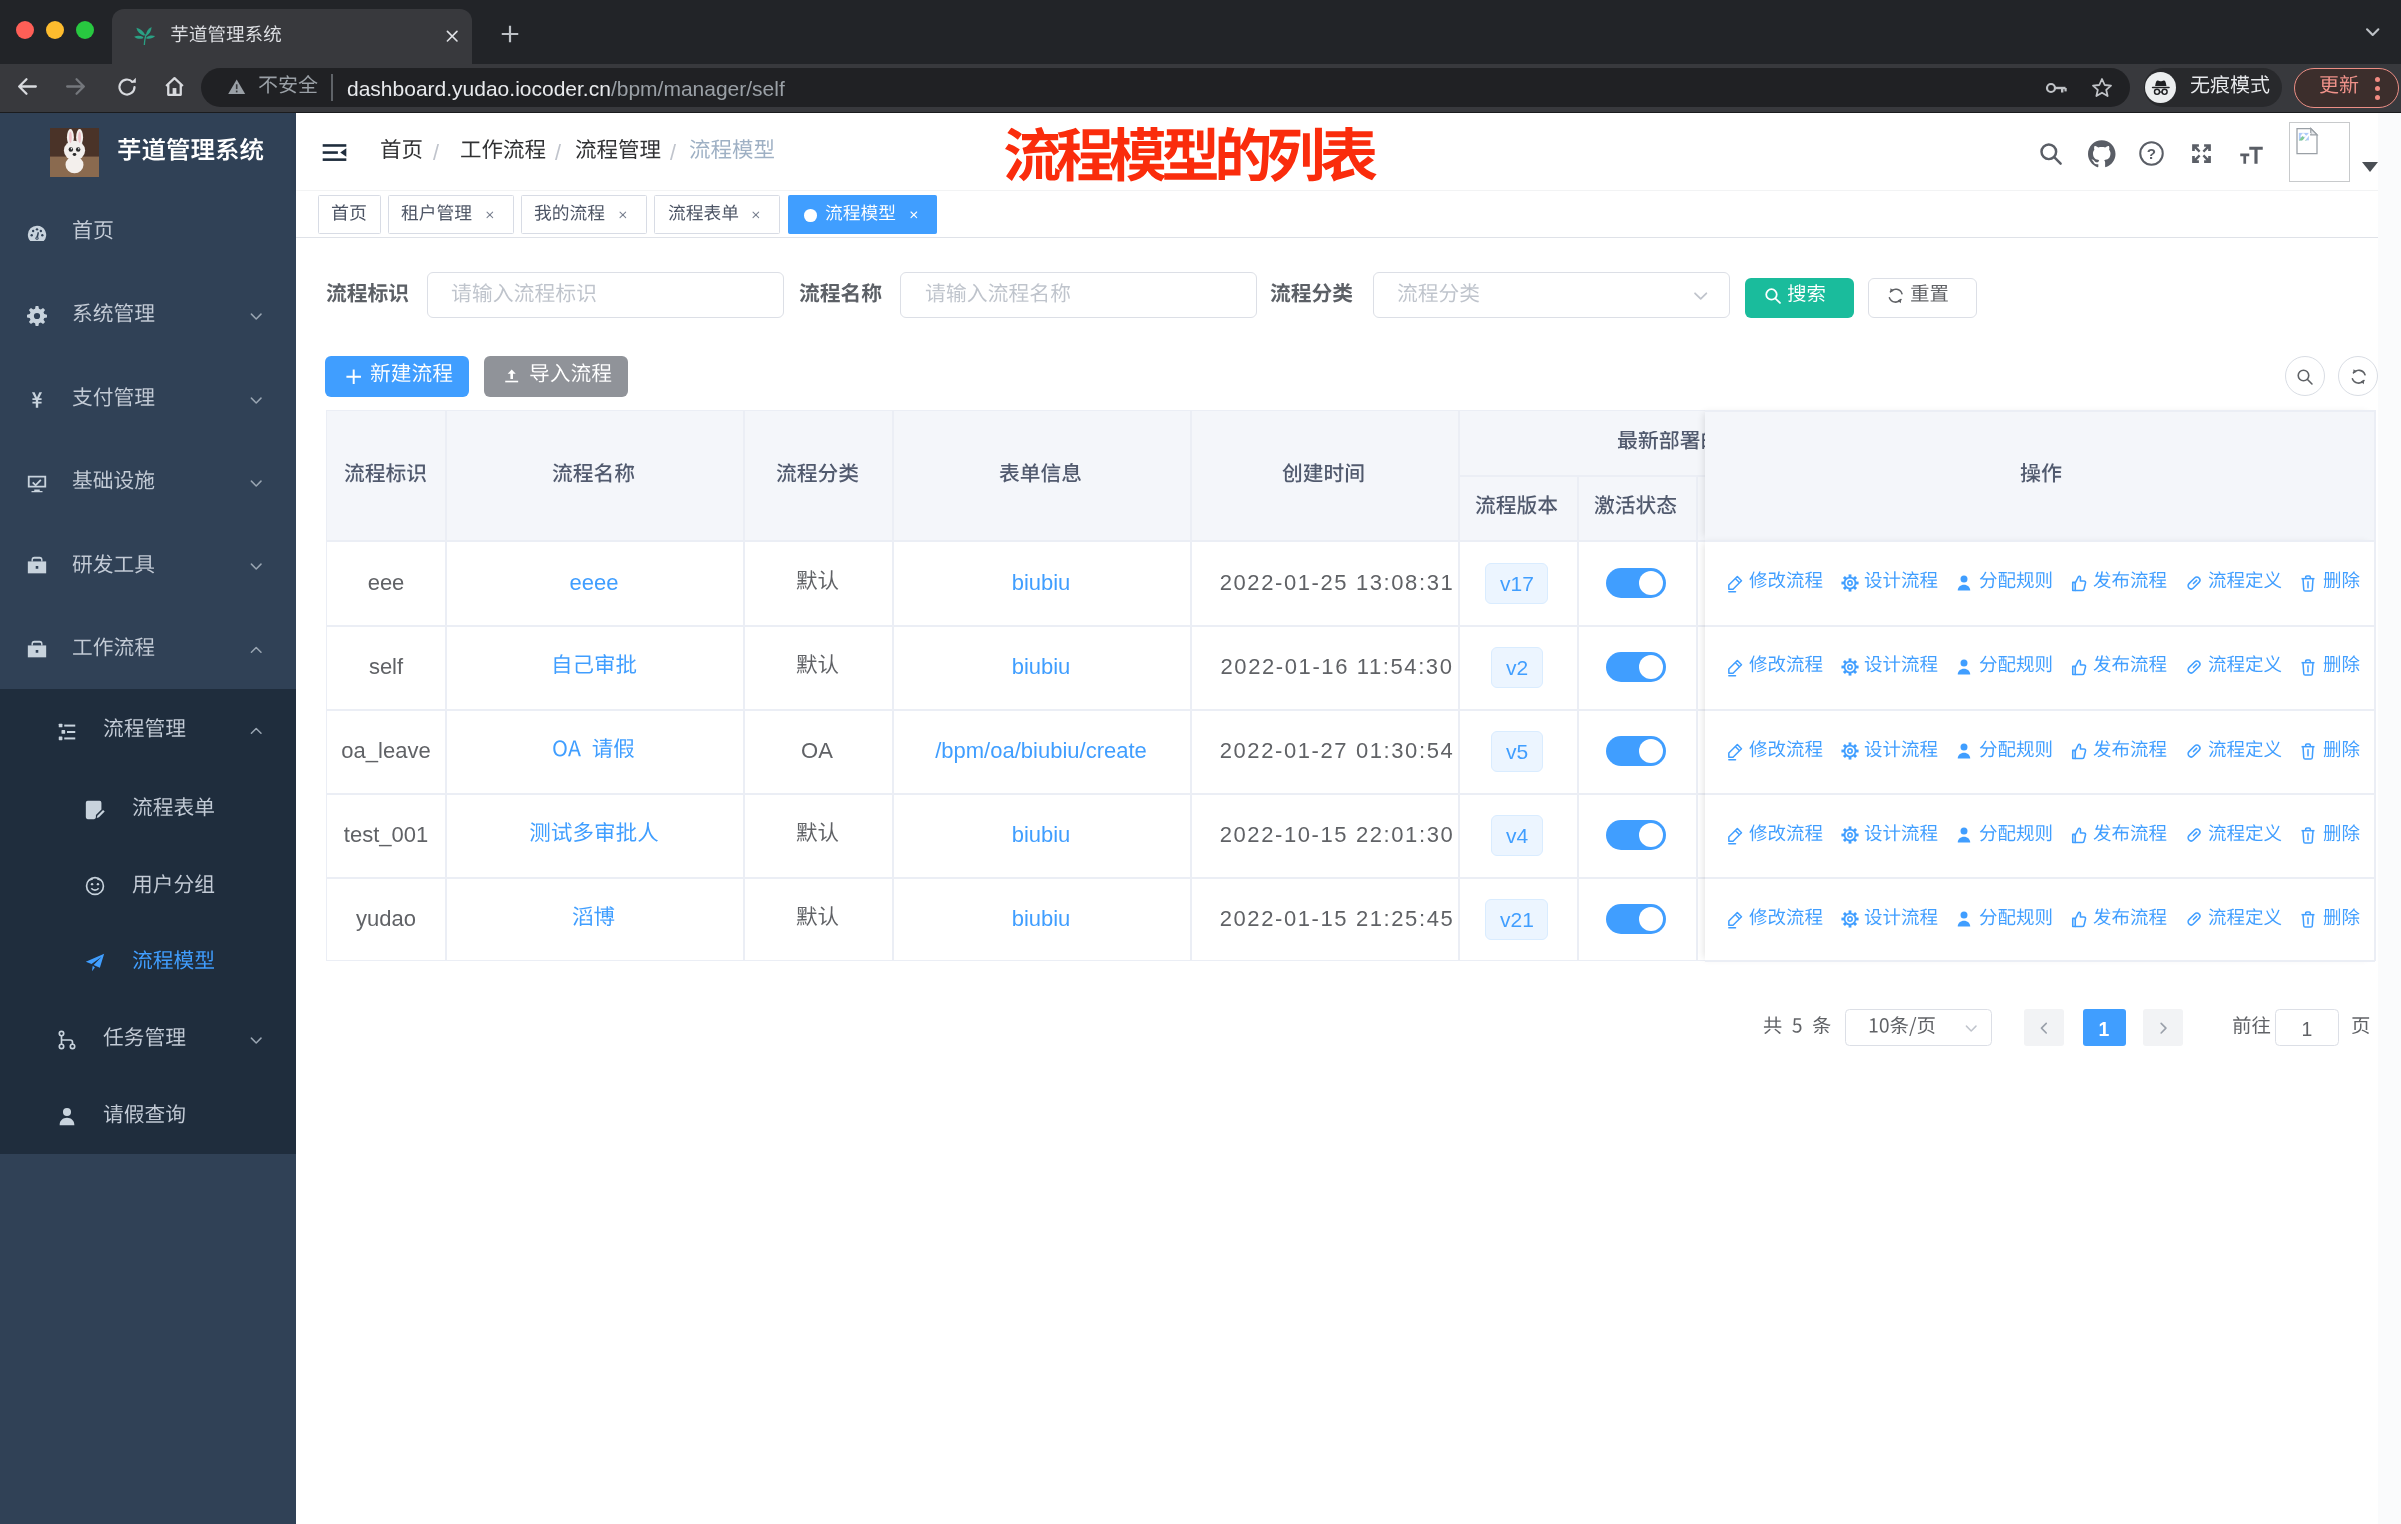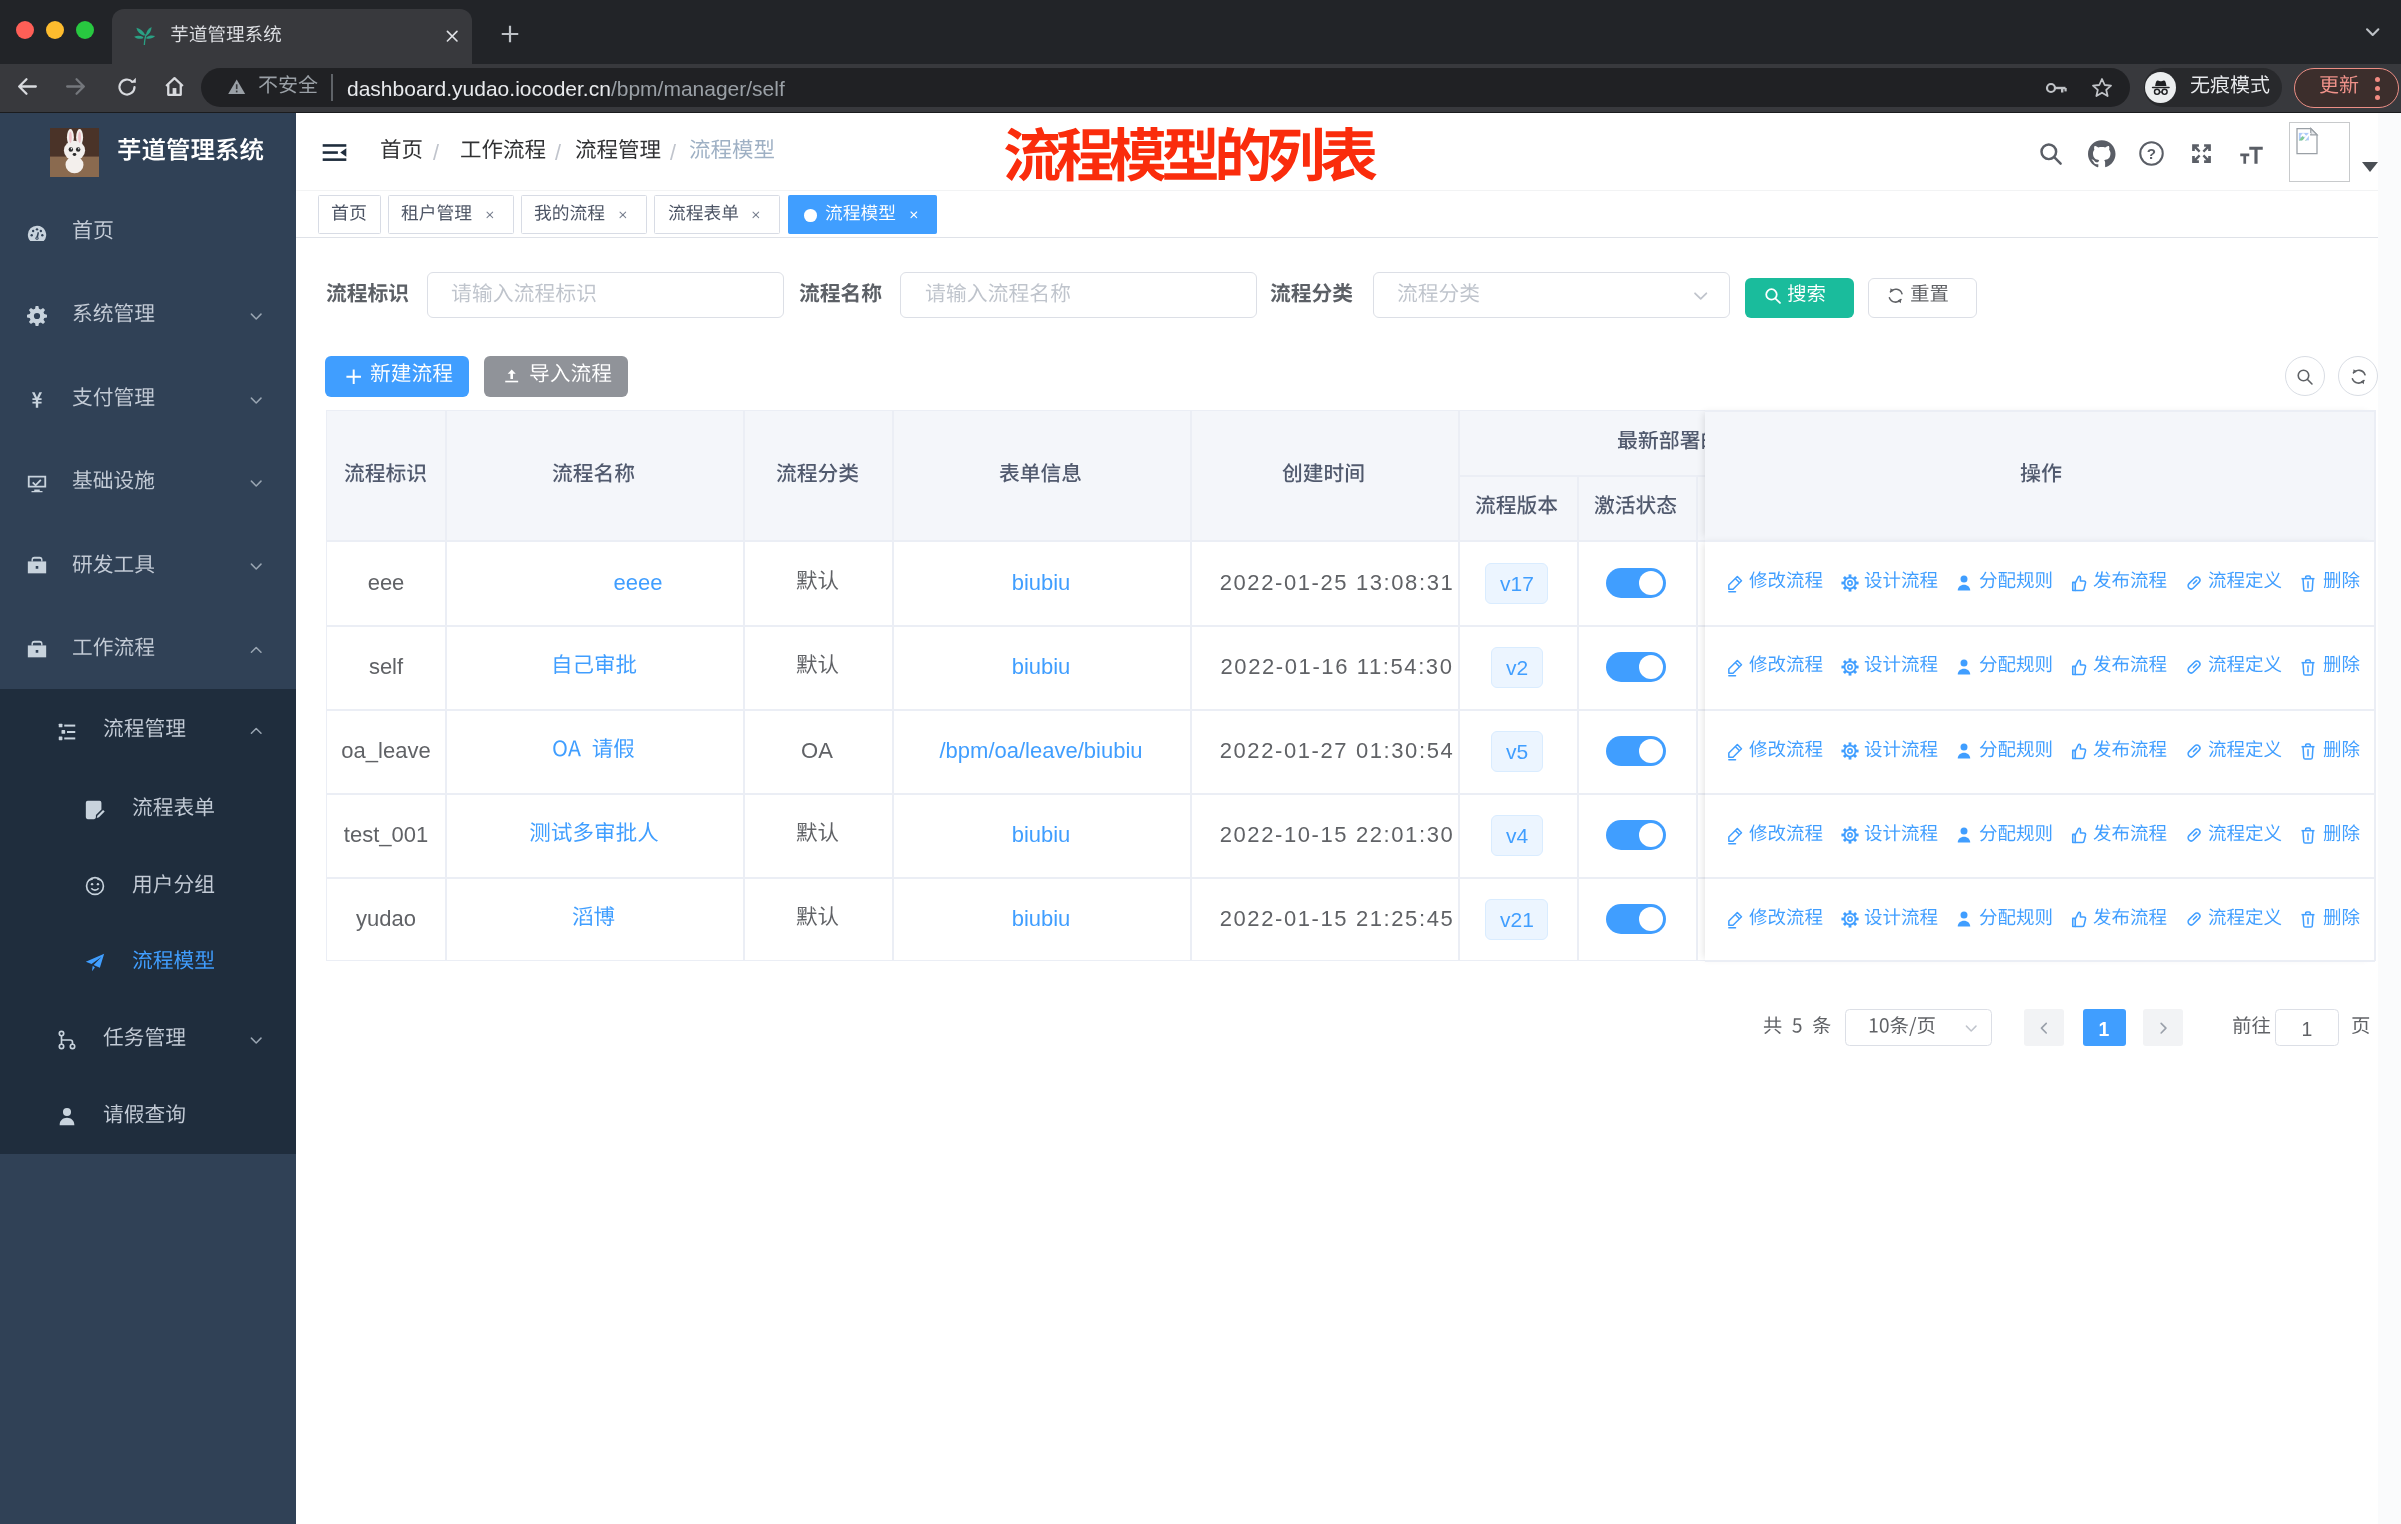--- a/index.html
+++ b/index.html
@@ -858,21 +858,21 @@
 <div style="position:absolute;left:1705px;top:709px;width:670px;height:1.5px;background:#ebeef5;"></div>
 <div style="position:absolute;left:1705px;top:793px;width:670px;height:1.5px;background:#ebeef5;"></div>
 <div style="position:absolute;left:1705px;top:877px;width:670px;height:1.5px;background:#ebeef5;"></div>
 <div style="position:absolute;left:2020px;top:464px;width:42px;height:21px;line-height:0;"><svg width="42" height="21" style="overflow:visible" viewBox="0 0 56 28">
       <g fill="#515a6e" transform="translate(0 22.4) scale(0.0280 -0.0280)">
         <use href="#g500_64cd" x="0"></use>
         <use href="#g500_4f5c" x="1000"></use>
       </g>
     </svg></div>
 <div style="position:absolute;left:386px;transform:translateX(-50%);top:569px;font:normal 22px 'Liberation Sans',sans-serif;color:#606266;white-space:pre;line-height:28px;letter-spacing:0px;">eee</div>
-<div style="position:absolute;left:594px;transform:translateX(-50%);top:569px;font:normal 22px 'Liberation Sans',sans-serif;color:#409eff;white-space:pre;line-height:28px;letter-spacing:0px;margin-left:44px;">eeee</div>
+<div style="position:absolute;left:594px;transform:translateX(-50%);top:569px;font:normal 22px 'Liberation Sans',sans-serif;color:#409eff;white-space:pre;line-height:28px;letter-spacing:0px;">eeee</div>
 <div style="position:absolute;left:796px;top:571px;width:43px;height:21.6px;line-height:0;"><svg width="43" height="21.6" style="overflow:visible" viewBox="0 0 58 29">
       <g fill="#606266" transform="translate(0 23.2) scale(0.0290 -0.0290)">
         <use href="#g400_9ed8" x="0"></use>
         <use href="#g400_8ba4" x="1000"></use>
       </g>
     </svg></div>
 <div style="position:absolute;left:1041px;transform:translateX(-50%);top:569px;font:normal 22px 'Liberation Sans',sans-serif;color:#409eff;white-space:pre;line-height:28px;letter-spacing:0px;">biubiu</div>
 <div style="position:absolute;left:1337px;transform:translateX(-50%);top:569px;font:normal 22px 'Liberation Sans',sans-serif;color:#606266;white-space:pre;line-height:28px;letter-spacing:1.6px;">2022-01-25 13:08:31</div>
 <div style="position:absolute;left:1485px;top:563px;width:63px;height:41px;background:#ecf5ff;border:1.5px solid #d9ecff;border-radius:6px;"></div>
 <div style="position:absolute;left:1517px;transform:translateX(-50%);top:571px;font:normal 21px 'Liberation Sans',sans-serif;color:#409eff;white-space:pre;line-height:26px;letter-spacing:0px;">v17</div>
@@ -1082,21 +1082,21 @@
 <div style="position:absolute;left:386px;transform:translateX(-50%);top:737px;font:normal 22px 'Liberation Sans',sans-serif;color:#606266;white-space:pre;line-height:28px;letter-spacing:0px;">oa_leave</div>
 <div style="position:absolute;left:552px;top:739px;width:83px;height:21.6px;line-height:0;"><svg width="83" height="21.6" style="overflow:visible" viewBox="0 0 112 29">
       <g fill="#409eff" transform="translate(0 23.2) scale(0.0290 -0.0290)">
         <use href="#g400_4f" x="0"></use>
         <use href="#g400_41" x="742"></use>
         <use href="#g400_8bf7" x="1850"></use>
         <use href="#g400_5047" x="2850"></use>
       </g>
     </svg></div>
 <div style="position:absolute;left:817px;transform:translateX(-50%);top:737px;font:normal 22px 'Liberation Sans',sans-serif;color:#606266;white-space:pre;line-height:28px;letter-spacing:0px;">OA</div>
-<div style="position:absolute;left:1041px;transform:translateX(-50%);top:737px;font:normal 22px 'Liberation Sans',sans-serif;color:#409eff;white-space:pre;line-height:28px;letter-spacing:0px;">/bpm/oa/leave/biubiu</div>
+<div style="position:absolute;left:1041px;transform:translateX(-50%);top:737px;font:normal 22px 'Liberation Sans',sans-serif;color:#409eff;white-space:pre;line-height:28px;letter-spacing:0px;">/bpm/oa/biubiu/create</div>
 <div style="position:absolute;left:1337px;transform:translateX(-50%);top:737px;font:normal 22px 'Liberation Sans',sans-serif;color:#606266;white-space:pre;line-height:28px;letter-spacing:1.6px;">2022-01-27 01:30:54</div>
 <div style="position:absolute;left:1491px;top:731px;width:52px;height:41px;background:#ecf5ff;border:1.5px solid #d9ecff;border-radius:6px;"></div>
 <div style="position:absolute;left:1517px;transform:translateX(-50%);top:739px;font:normal 21px 'Liberation Sans',sans-serif;color:#409eff;white-space:pre;line-height:26px;letter-spacing:0px;">v5</div>
 <div style="position:absolute;left:1606px;top:736px;width:60px;height:30px;background:#409eff;border-radius:15px;"></div>
 <div style="position:absolute;left:1639px;top:739px;width:24px;height:24px;border-radius:50%;background:#fff;"></div>
 <div style="position:absolute;left:1725px;top:741px;line-height:0;"><svg width="20" height="20" viewBox="0 0 24 24" style="overflow:visible">
       <g fill="none" stroke="#409eff" stroke-width="1.8" stroke-linejoin="round">
         <path d="M14.8 4.2l5 5L9.6 19.4H4.6v-5z"></path>
         <path d="M12.4 6.6l5 5"></path>
       </g>

